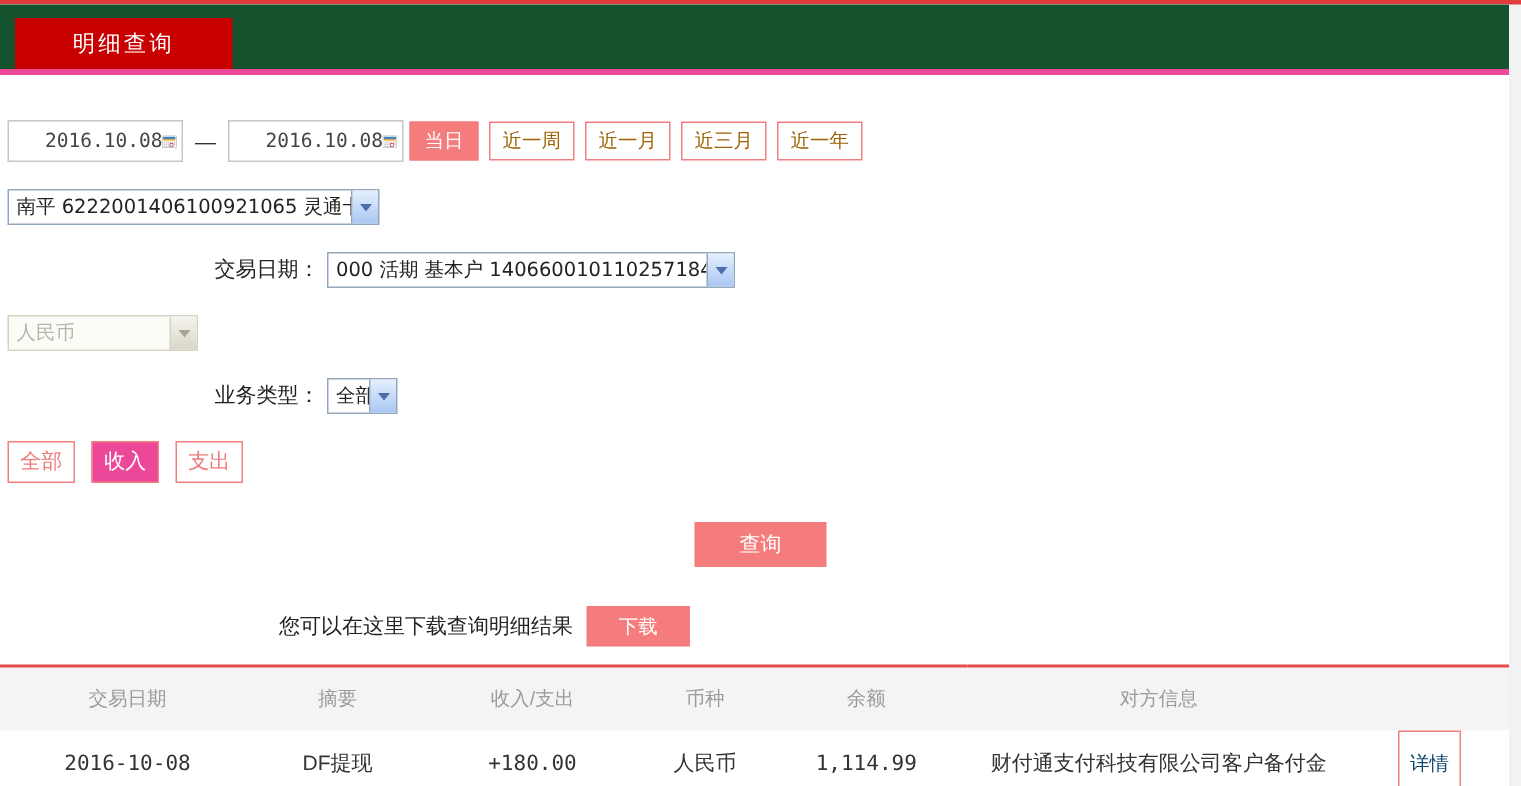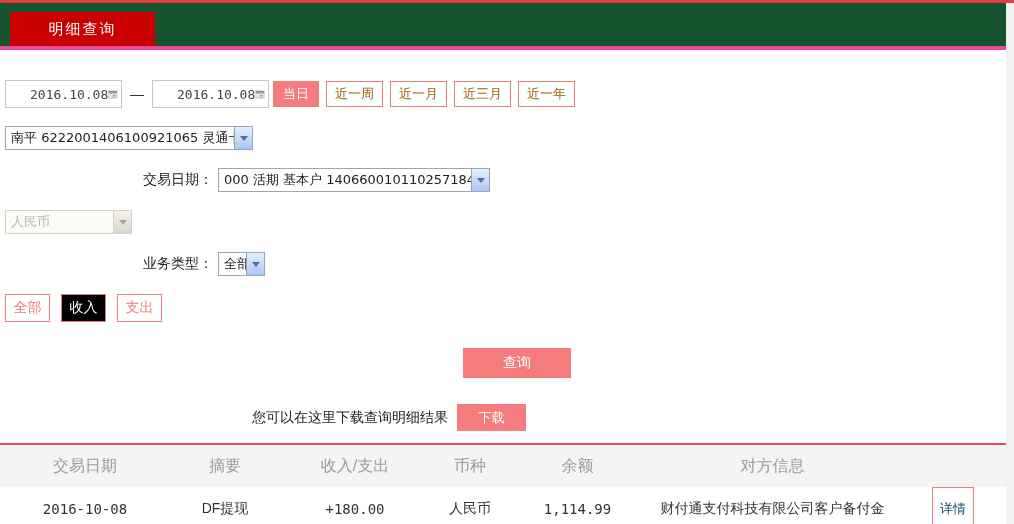--- a/index.html
+++ b/index.html
@@ -68,42 +68,42 @@
   .w-biz { width: 47px; }
   .w-format { width: 133px; }
 
   
   .flow-btns { display: flex; align-items: center; }
   .btn-f {
     height: 28px; width: 45px; margin-right: 11px; font-size: 14px;
     display: flex; align-items: center; justify-content: center; cursor: pointer;
     background: #fff; border: 1px solid #f08080; color: #ef7a7a;
   }
-  .btn-f.filled { background: #000000; border-color: #f47c7c; color: #fff; }
+  .btn-f.filled { background: #ec4899; border-color: #f47c7c; color: #fff; }
 
   .query-row { margin: 26px 0 0 463px; }
   .btn-query {
-    width: 108px; height: 30px; background: #f47c7c; color: #fff; border: none;
+    width: 88px; height: 30px; background: #f47c7c; color: #fff; border: none;
     font-size: 14px; cursor: pointer; display: flex; align-items: center; justify-content: center;
     font-family: Liberation Sans, sans-serif;
   }
 
   .download-row { display: flex; align-items: center; margin: 26px 0 12px 186px; }
   .dl-label { color: #222; }
-  .dl-hint { margin-left: 66px; color: #222; }
+  .dl-hint { color: #222; }
   .btn-download {
     margin-left: 9px; width: 69px; height: 27px; background: #f47c7c; color: #fff;
     border: none; font-size: 13px; cursor: pointer;
     display: flex; align-items: center; justify-content: center; font-family: inherit;
   }
 
   
   .tx-table { width: 100%; border-collapse: collapse; border-top: 2px solid #e84c4c; table-layout: fixed; }
   .tx-table th {
-    background: #f4f4f4; color: #9b9b9b; font-weight: normal; font-size: 16px;
+    background: #f4f4f4; color: #9b9b9b; font-weight: normal; font-size: 13px;
     height: 43px; text-align: center;
   }
   .tx-table td { height: 44px; text-align: center; border-bottom: 1px solid #e5e5e5; font-size: 14px; color: #333; background: #fff; }
   .col-date { width: 170px; } .col-sum { width: 110px; } .col-amt { width: 150px; }
   .col-cur { width: 80px; } .col-bal { width: 135px; } .col-cp { width: 255px; } .col-op { width: 106px; }
   .num { font-family: "DejaVu Sans Mono", monospace; font-size: 13px; }
   .amt-in { color: #c40000; }
   .btn-detail {
     display: inline-flex; align-items: center; justify-content: center;
     border: 1px solid #f08080; color: #0c4a6e; background: #fff;

